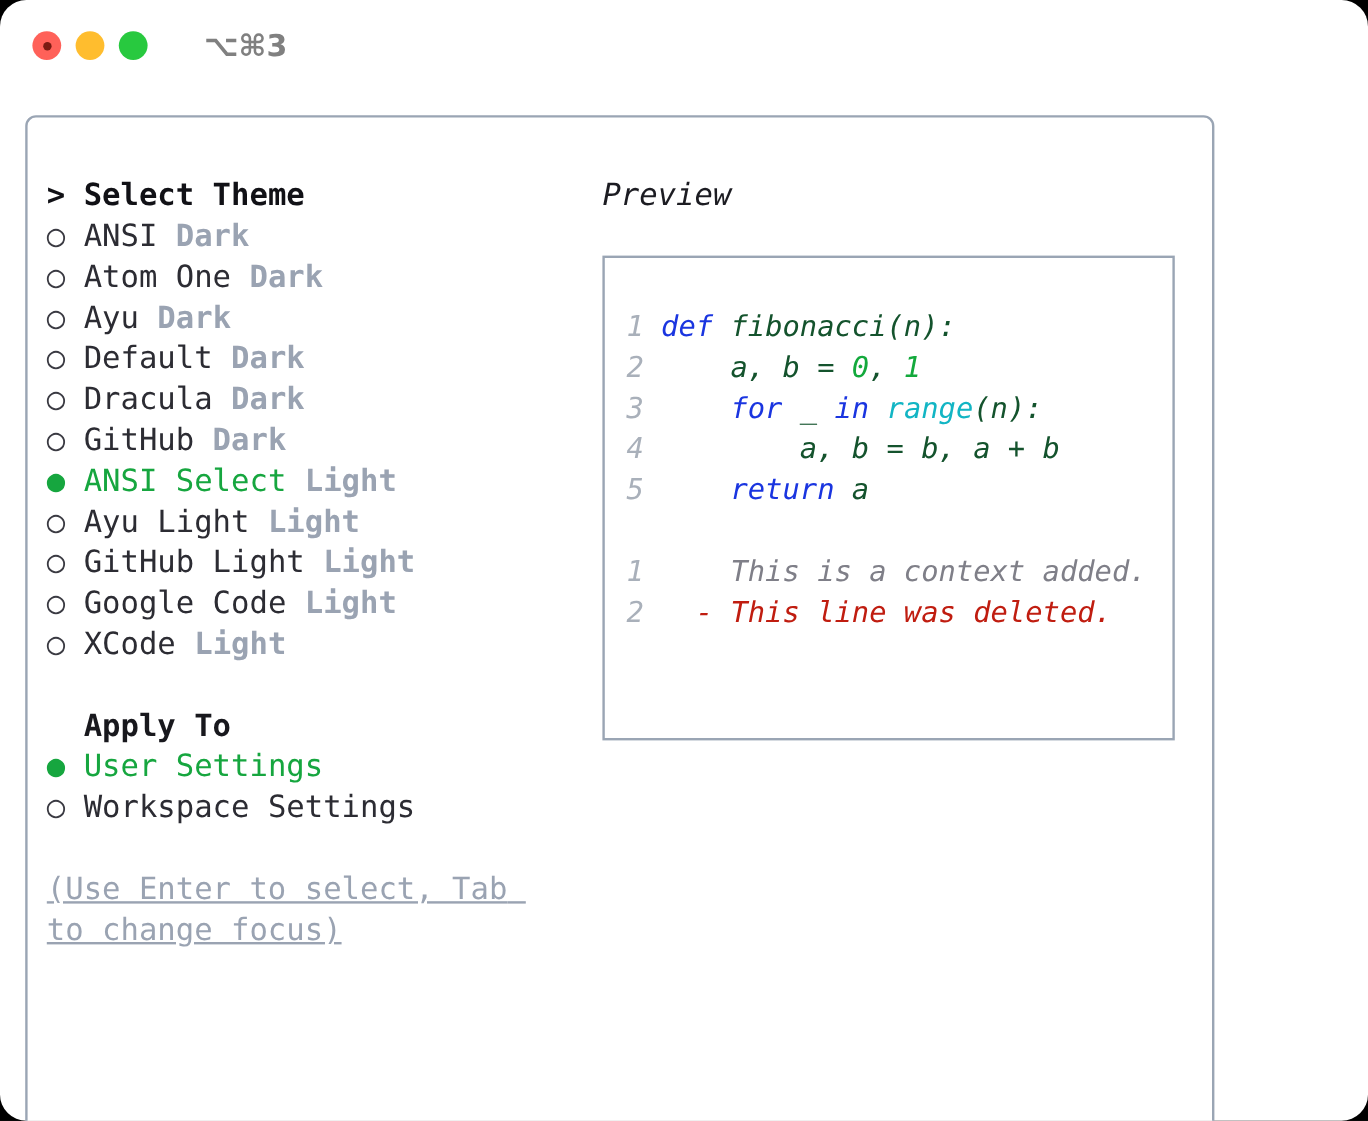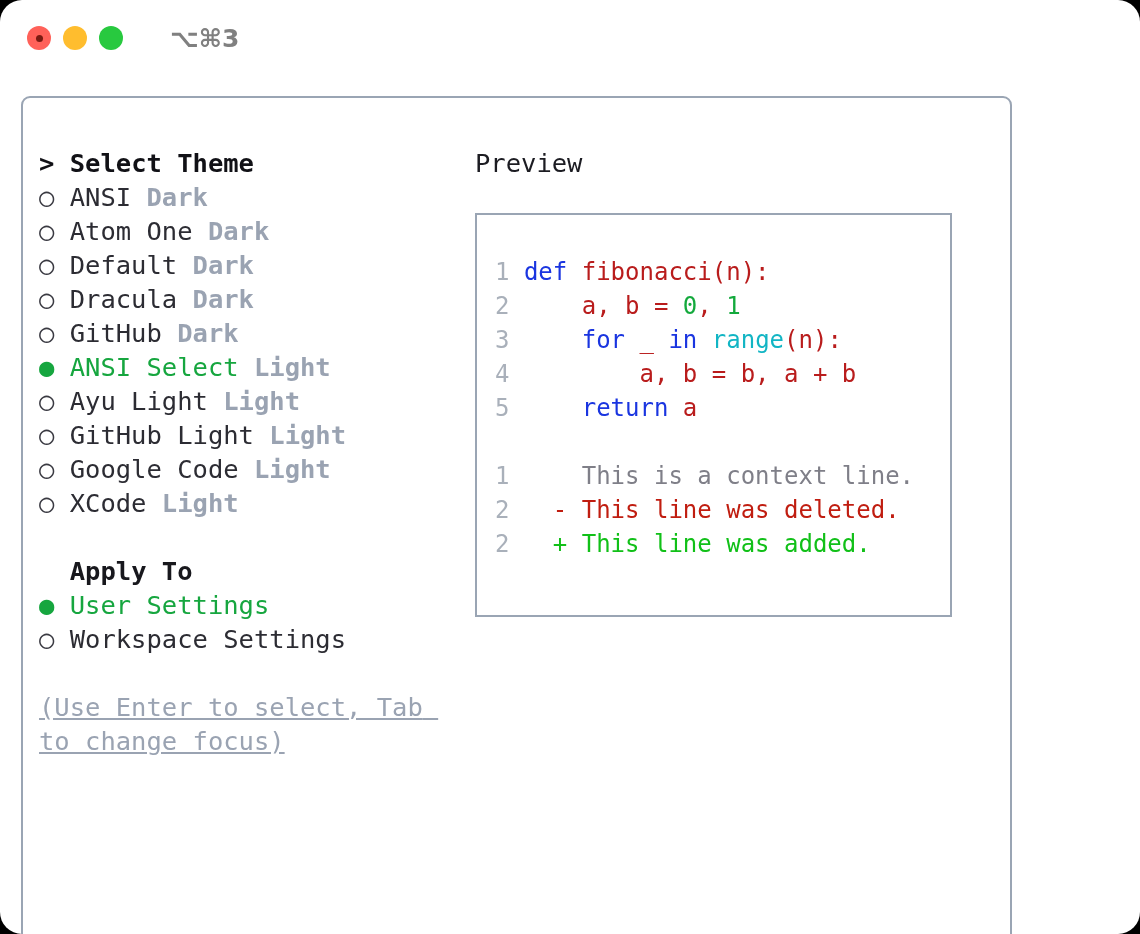--- a/index.html
+++ b/index.html
@@ -91,23 +91,24 @@
 
   
   .col-left {
     position: absolute;
     left: 16px;
     top: 48px;
     width: 460px;
   }
   .col-right {
     position: absolute;
-    left: 452px;
+    left: 479px;
     top: 48px;
     width: 500px;
+    font-style: italic;
   }
 
   .line {
     font-size: 25.5px;
     line-height: 34px;
     white-space: pre;
     color: #2c2c33;
     letter-spacing: 0px;
   }
 
@@ -157,21 +158,21 @@
   .code-line {
     font-size: 24px;
     line-height: 34px;
     white-space: pre;
     color: #1c1c22;
   }
   .ln     { color: #a9b0ba; }
   .kw     { color: #1a35e0; margin-top: 45px; }
   .fn     { color: #12b5c4; }
   .num    { color: #13a93c; }
-  .plain  { color: #b91c1c; }
+  .plain  { color: #14532d; }
   .ctx    { color: #7f7f88; }
   .del    { color: #c01d10; }
   .add    { color: #11c018; }
 </style>
 </head>
 <body>
 
 <div class="window">
 
   <div class="titlebar">
@@ -186,20 +187,21 @@
   <div class="panel">
     <div class="columns">
 
       <div class="col-left">
 
         <div class="line section-title"><span>&gt; </span><span>Select Theme</span></div>
 
         <div id="theme-list">
             <div class="line"><span class="marker-off">○</span><span class="item-label"> ANSI</span><span class="badge"> Dark</span></div>
             <div class="line"><span class="marker-off">○</span><span class="item-label"> Atom One</span><span class="badge"> Dark</span></div>
+            <div class="line"><span class="marker-off">○</span><span class="item-label"> Ayu</span><span class="badge"> Dark</span></div>
             <div class="line"><span class="marker-off">○</span><span class="item-label"> Default</span><span class="badge"> Dark</span></div>
             <div class="line"><span class="marker-off">○</span><span class="item-label"> Dracula</span><span class="badge"> Dark</span></div>
             <div class="line"><span class="marker-off">○</span><span class="item-label"> GitHub</span><span class="badge"> Dark</span></div>
             <div class="line"><span class="marker-on">●</span><span class="item-label-selected"> ANSI Select</span><span class="badge"> Light</span></div>
             <div class="line"><span class="marker-off">○</span><span class="item-label"> Ayu Light</span><span class="badge"> Light</span></div>
             <div class="line"><span class="marker-off">○</span><span class="item-label"> GitHub Light</span><span class="badge"> Light</span></div>
             <div class="line"><span class="marker-off">○</span><span class="item-label"> Google Code</span><span class="badge"> Light</span></div>
             <div class="line"><span class="marker-off">○</span><span class="item-label"> XCode</span><span class="badge"> Light</span></div>
           </div>
 
@@ -222,22 +224,21 @@
         <div class="preview-box">
           <div id="code-block">
               <div class="code-line"><span class="ln">1</span><span> </span><span class="kw">def</span><span class="plain"> fibonacci(n):</span></div>
               <div class="code-line"><span class="ln">2</span><span> </span><span class="plain">    a, b = </span><span class="num">0</span><span class="plain">, </span><span class="num">1</span></div>
               <div class="code-line"><span class="ln">3</span><span> </span><span class="plain">    </span><span class="kw">for</span><span class="plain"> _ </span><span class="kw">in</span><span class="plain"> </span><span class="fn">range</span><span class="plain">(n):</span></div>
               <div class="code-line"><span class="ln">4</span><span> </span><span class="plain">        a, b = b, a + b</span></div>
               <div class="code-line"><span class="ln">5</span><span> </span><span class="plain">    </span><span class="kw">return</span><span class="plain"> a</span></div>
             </div>
           <div class="spacer"></div>
           <div id="diff-block">
-              <div class="code-line"><span class="ln">1</span><span class="ctx">     </span><span class="ctx">This is a context line.</span></div>
+              <div class="code-line"><span class="ln">1</span><span class="ctx">     </span><span class="ctx">This is a context added.</span></div>
               <div class="code-line"><span class="ln">2</span><span class="del">   - </span><span class="del">This line was deleted.</span></div>
-              <div class="code-line"><span class="ln">2</span><span class="add">   + </span><span class="add">This line was added.</span></div>
             </div>
         </div>
       </div>
 
     </div>
   </div>
 </div>
 
 </body></html>

